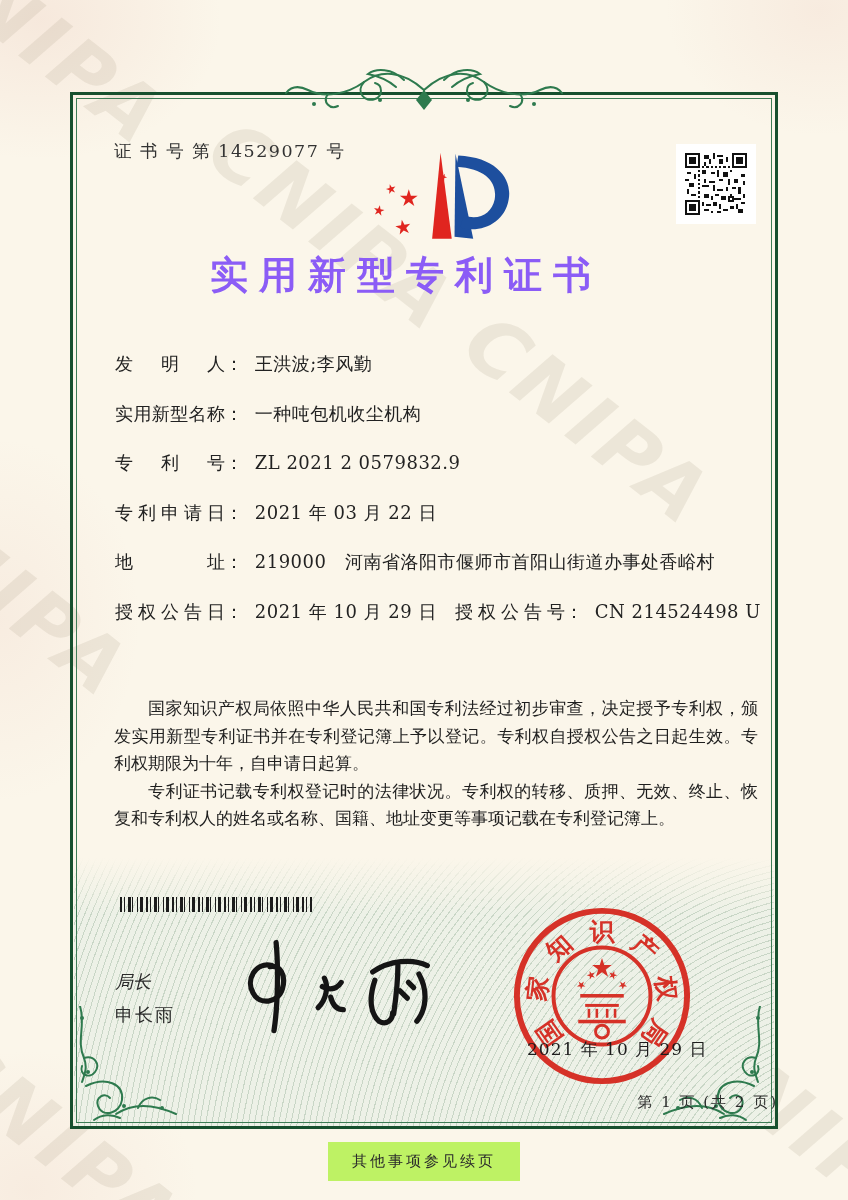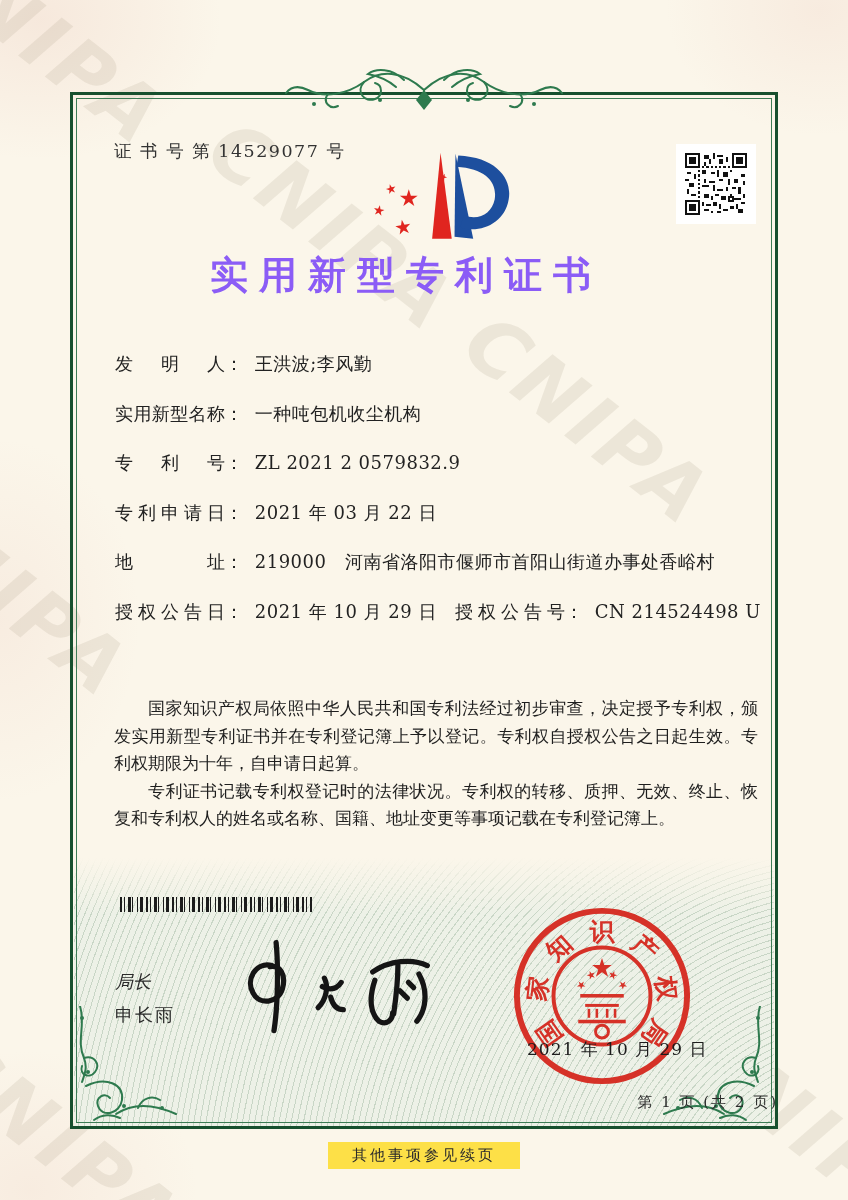--- a/index.html
+++ b/index.html
@@ -95,21 +95,21 @@
   .flourish-top{left:284px;top:60px;z-index:2;}
   .corner-bl{left:72px;top:1006px;z-index:2;}
   .corner-br{left:656px;top:1006px;z-index:2;transform:scaleX(-1);}
   
   .page-info{
     left:70px;top:1093px;width:708px;text-align:right;z-index:3;
     font-size:15px;color:#2b2b2b;letter-spacing:2px;
   }
   .note-box{
     left:424px;top:1142px;transform:translateX(-50%);z-index:3;
-    background:#fde047;padding:4px 24px;font-size:15px;letter-spacing:3px;color:#2b2b2b;
+    background:#bef264;padding:10px 24px;font-size:15px;letter-spacing:3px;color:#2b2b2b;
   }
   svg{display:block;}
 </style>
 </head>
 <body>
 
 <span class="wm" style="left:42px;top:40px">CNIPA</span>
 <span class="wm" style="left:332px;top:226px">CNIPA</span>
 <span class="wm" style="left:588px;top:420px">CNIPA</span>
 <span class="wm" style="left:6px;top:592px">CNIPA</span>

